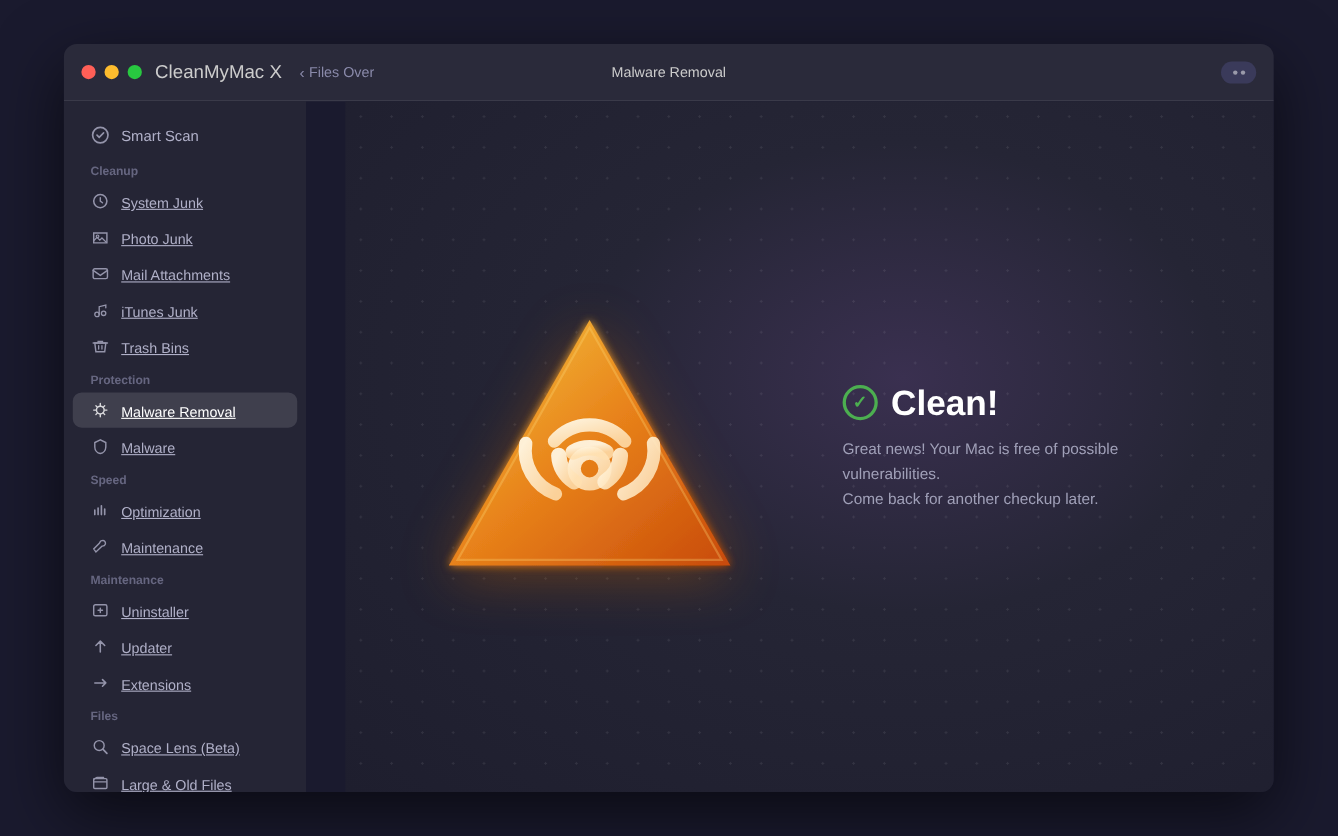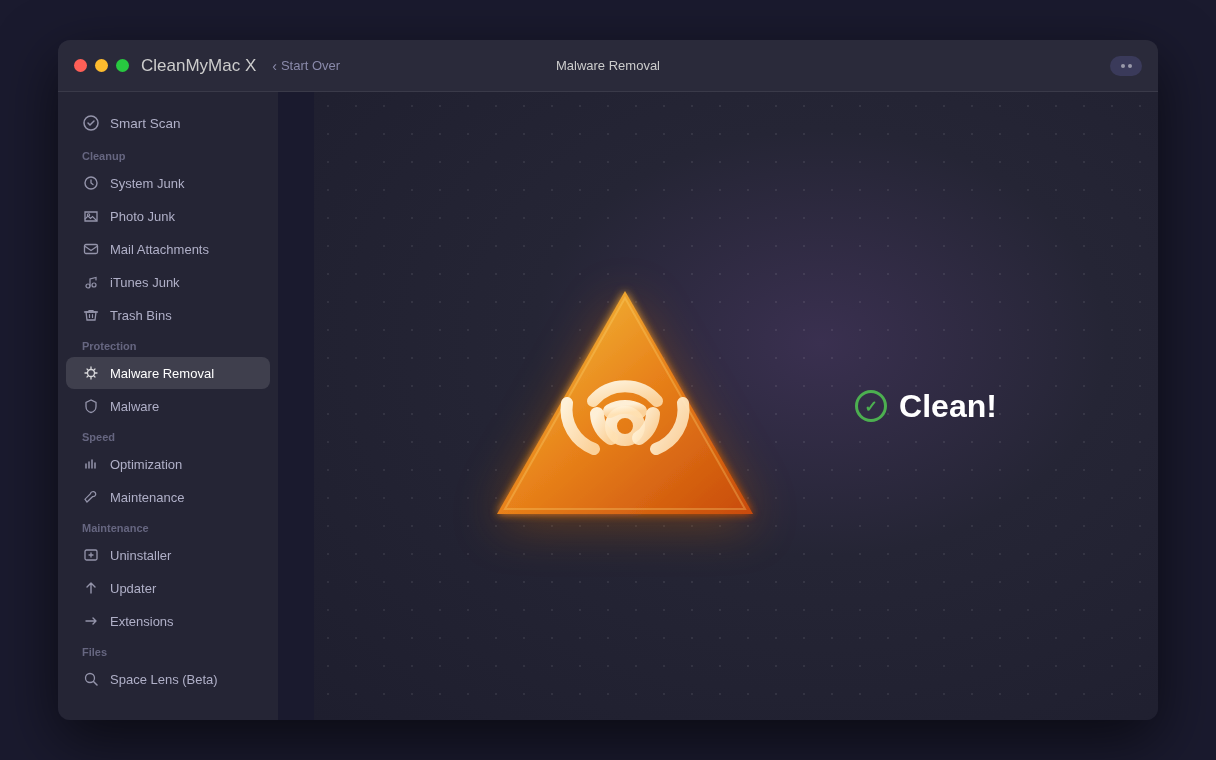--- a/index.html
+++ b/index.html
@@ -102,28 +102,29 @@
     .sidebar {
       width: 220px;
       background: #252535;
       padding: 12px 0;
       flex-shrink: 0;
       overflow-y: auto;
     }
     .sidebar::-webkit-scrollbar { width: 0; }
     .sidebar-item {
       display: flex;
-      align-items: center;
+      align-items: flex-end;
       gap: 10px;
       padding: 7px 16px;
       cursor: pointer;
       border-radius: 8px;
       margin: 1px 8px;
       color: #b0b0c8;
       font-size: 13px;
+      text-decoration: underline;
     }
     .sidebar-item.active {
       background: rgba(255,255,255,0.12);
       color: #fff;
     }
     .sidebar-section-label {
       color: #666680;
       font-size: 11px;
       font-weight: 700;
       padding: 8px 24px 4px;
@@ -230,21 +231,21 @@
 
   <div class="titlebar">
     <div class="traffic-lights">
       <div class="traffic-light tl-red"></div>
       <div class="traffic-light tl-yellow"></div>
       <div class="traffic-light tl-green"></div>
     </div>
     <span class="app-title">CleanMyMac X</span>
     <div class="nav-back">
       <span class="nav-back-chevron">‹</span>
-      <span>Start Over</span>
+      <span>Files Over</span>
     </div>
     <span class="window-title-center">Malware Removal</span>
     <div class="titlebar-right">
       <div class="dot-btn">
         <span></span>
         <span></span>
       </div>
     </div>
   </div>
 
@@ -395,20 +396,30 @@
       <div class="sidebar-item">
         <div class="sidebar-icon">
           <svg width="16" height="16" viewBox="0 0 16 16" fill="none">
             <circle cx="7" cy="7" r="4.5" stroke="#b0b0c8" stroke-width="1.3" fill="none"></circle>
             <path d="M10.5 10.5L14 14" stroke="#b0b0c8" stroke-width="1.5" stroke-linecap="round"></path>
           </svg>
         </div>
         <span>Space Lens (Beta)</span>
       </div>
 
+      <div class="sidebar-item">
+        <div class="sidebar-icon">
+          <svg width="16" height="16" viewBox="0 0 16 16" fill="none">
+            <rect x="2" y="4" width="12" height="9" rx="1" stroke="#b0b0c8" stroke-width="1.3" fill="none"></rect>
+            <path d="M2 7h12" stroke="#b0b0c8" stroke-width="1.2"></path>
+            <path d="M2 4.5l3-1.5h6" stroke="#b0b0c8" stroke-width="1.2" stroke-linecap="round" fill="none"></path>
+          </svg>
+        </div>
+        <span>Large &amp; Old Files</span>
+      </div>
 
     </div>
 
     <div class="content-area">
       <div class="dots-bg"></div>
 
       <div class="content-inner">
 
         <div class="biohazard-container">
           <svg class="biohazard-svg" viewBox="0 0 280 280" xmlns="http://www.w3.org/2000/svg">
@@ -450,17 +461,21 @@
           </svg>
         </div>
 
         <div class="result-panel">
           <div class="result-title">
             <div class="check-circle">
               <span class="check-mark">✓</span>
             </div>
             <h1 class="result-heading">Clean!</h1>
           </div>
+          <div class="result-desc">
+            <span>Great news! Your Mac is free of possible vulnerabilities.</span><br>
+            <span>Come back for another checkup later.</span>
+          </div>
         </div>
       </div>
     </div>
   </div>
 </div>
 
 </body></html>

